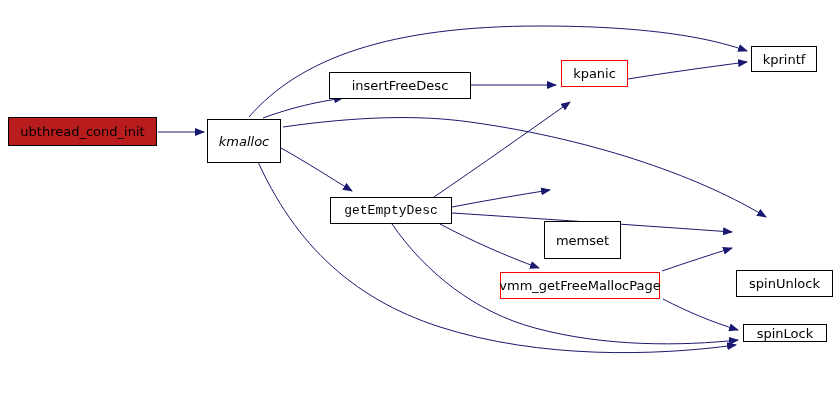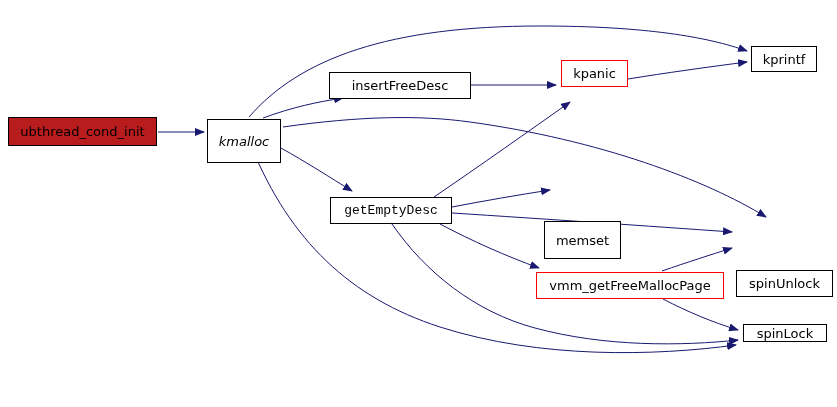--- a/index.html
+++ b/index.html
@@ -118,21 +118,21 @@
   </div>
 
   <div class="node" style="left:544px; top:173px; width:77px; height:38px;margin-top:48px;">
     <span class="node-label">memset</span>
   </div>
 
   <div class="node" style="left:736px; top:222px; width:97px; height:27px;margin-top:48px;">
     <span class="node-label">spinUnlock</span>
   </div>
 
-  <div class="node node--highlight" style="left:500px; top:272px; width:188px; height:27px;margin-left:36px;">
+  <div class="node node--highlight" style="left:500px; top:272px; width:160px; height:27px;">
     <span class="node-label">vmm_getFreeMallocPage</span>
   </div>
 
   <div class="node" style="left:743px; top:324px; width:84px; height:18px;">
     <span class="node-label">spinLock</span>
   </div>
 
 </div>
 
 </body></html>

